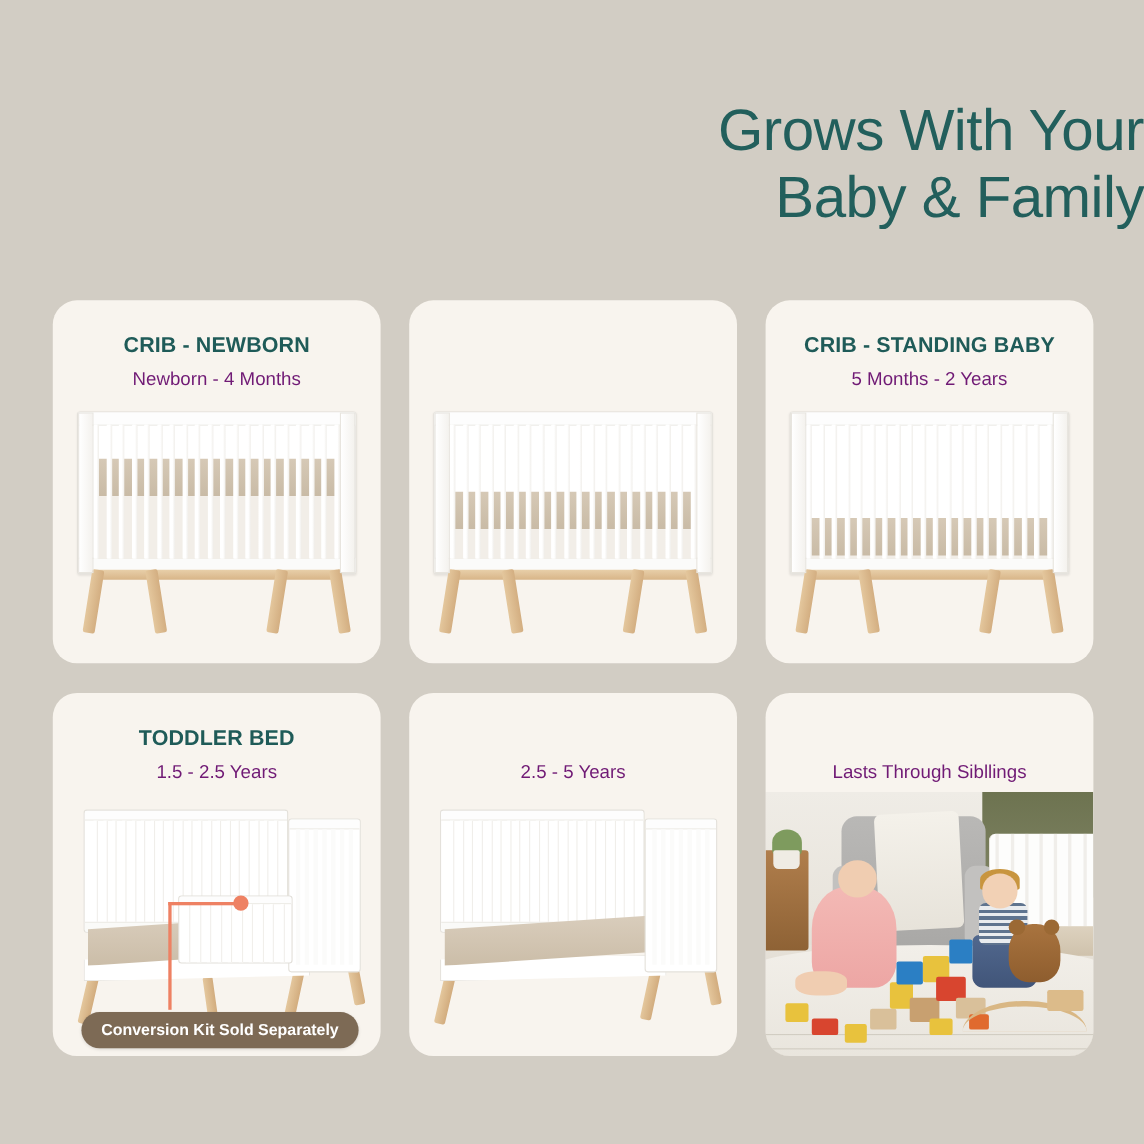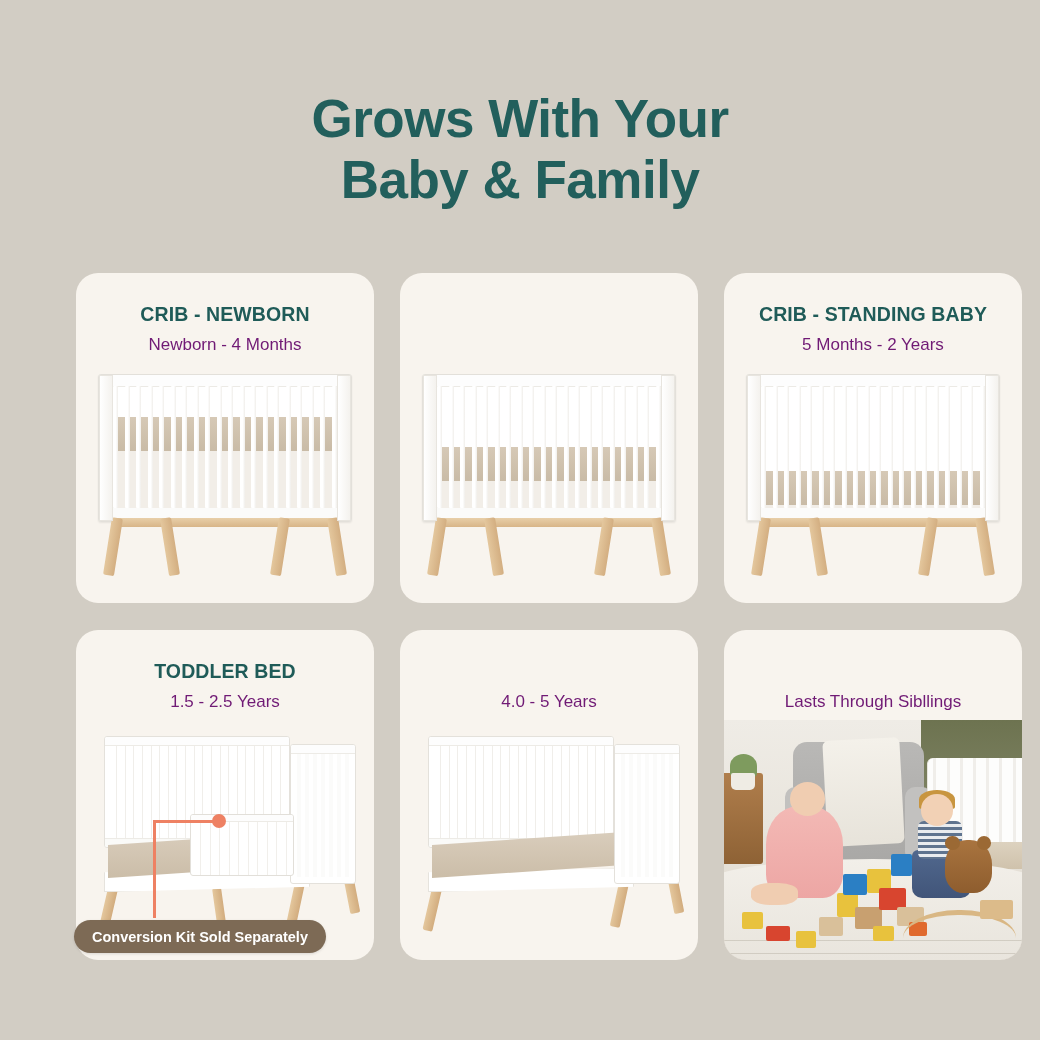--- a/index.html
+++ b/index.html
@@ -12,41 +12,40 @@
     overflow: hidden;
     position: relative;
   }
 
   
   .headline {
     position: absolute;
     top: 88px;
     left: 0;
     width: 1040px;
-    text-align: center;
+    text-align: right;
     color: #225f5c;
     font-size: 53px;
-    font-weight: bold;
+    font-weight: normal;
     line-height: 1.16;
     letter-spacing: -0.5px;
   }
   .headline .line { display: block; }
 
   
   .grid {
     position: absolute;
     left: 48px;
     top: 273px;
     width: 867px;
     display: grid;
     grid-template-columns: 298px 298px 298px;
     grid-template-rows: 330px 330px;
     column-gap: 26px;
     row-gap: 27px;
-    margin-left: 28px;
   }
 
   .card {
     background: #f8f4ee;
     border-radius: 22px;
     position: relative;
     overflow: hidden;
   }
 
   .card-title {
@@ -702,21 +701,21 @@
       </div>
 
       <div class="bed-leg bl1"></div>
       <div class="bed-leg bl2"></div>
       <div class="bed-leg bl3"></div>
       <div class="bed-leg bl4"></div>
     </div>
   </div>
 
   <div class="card row2">
-    <div class="card-sub">4.0 - 5 Years</div>
+    <div class="card-sub">2.5 - 5 Years</div>
 
     <div class="bed-stage">
       <div class="hb">
         <div class="bar-top"></div>
         <div class="slats-p">
           <i></i>
             <i></i>
             <i></i>
             <i></i>
             <i></i>

